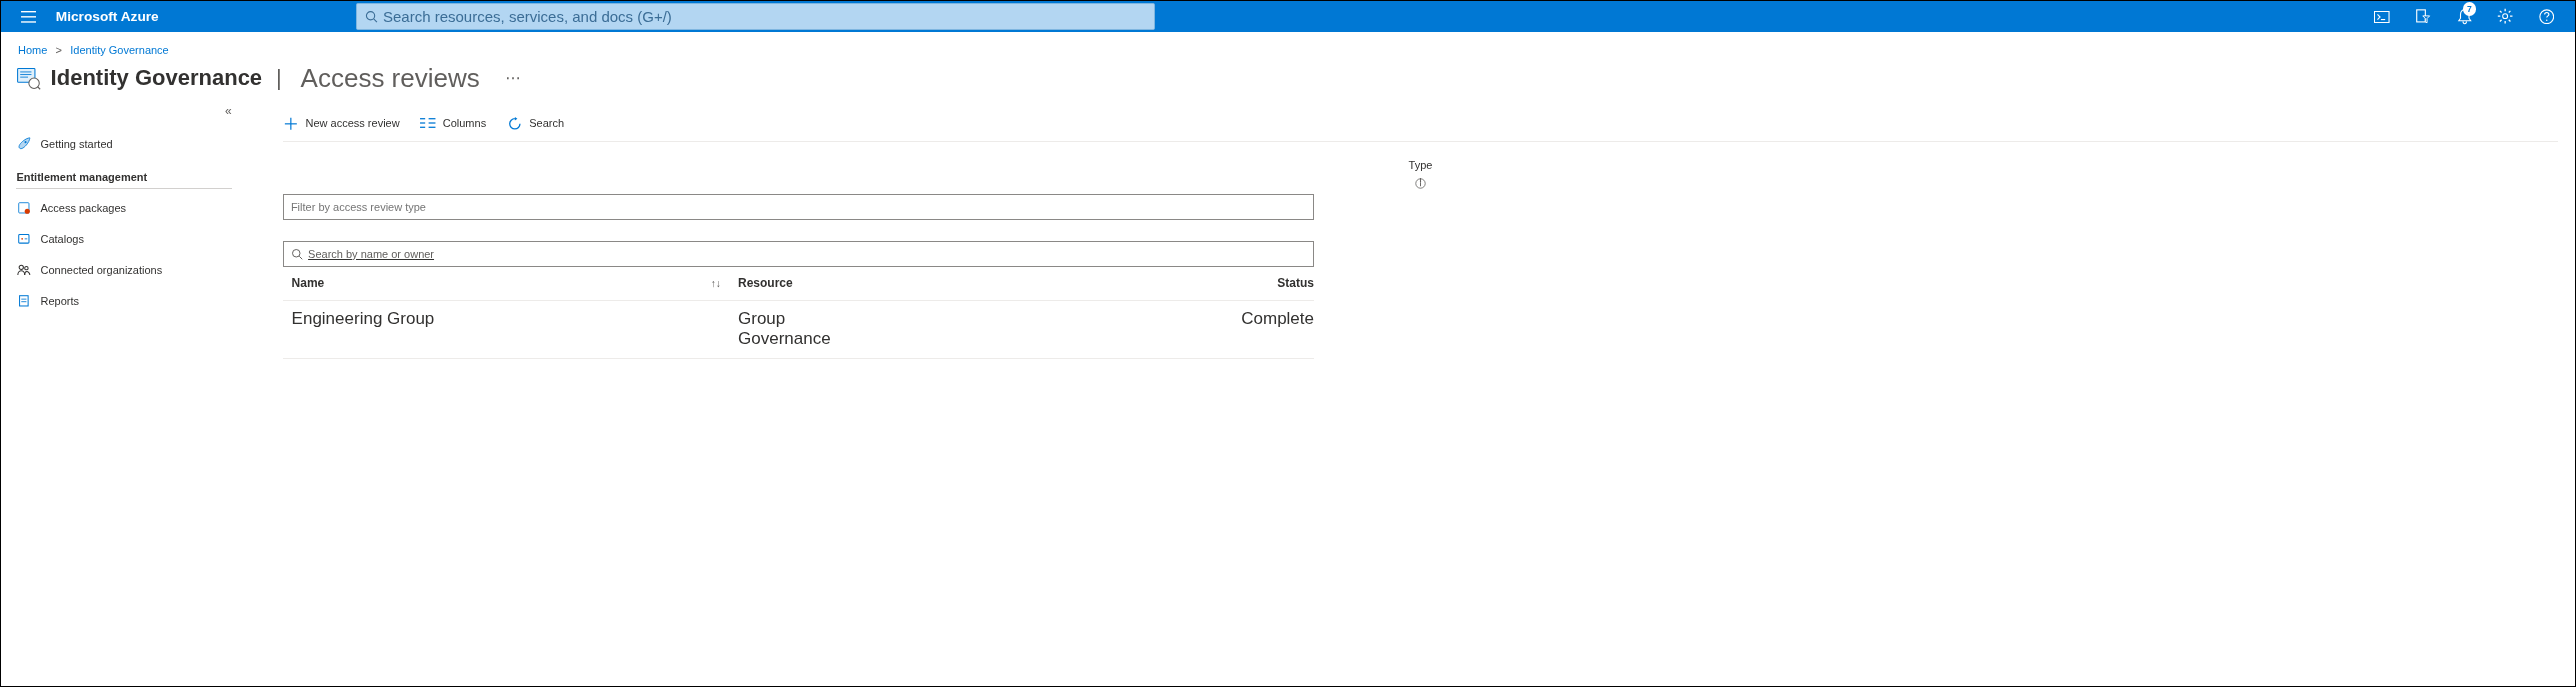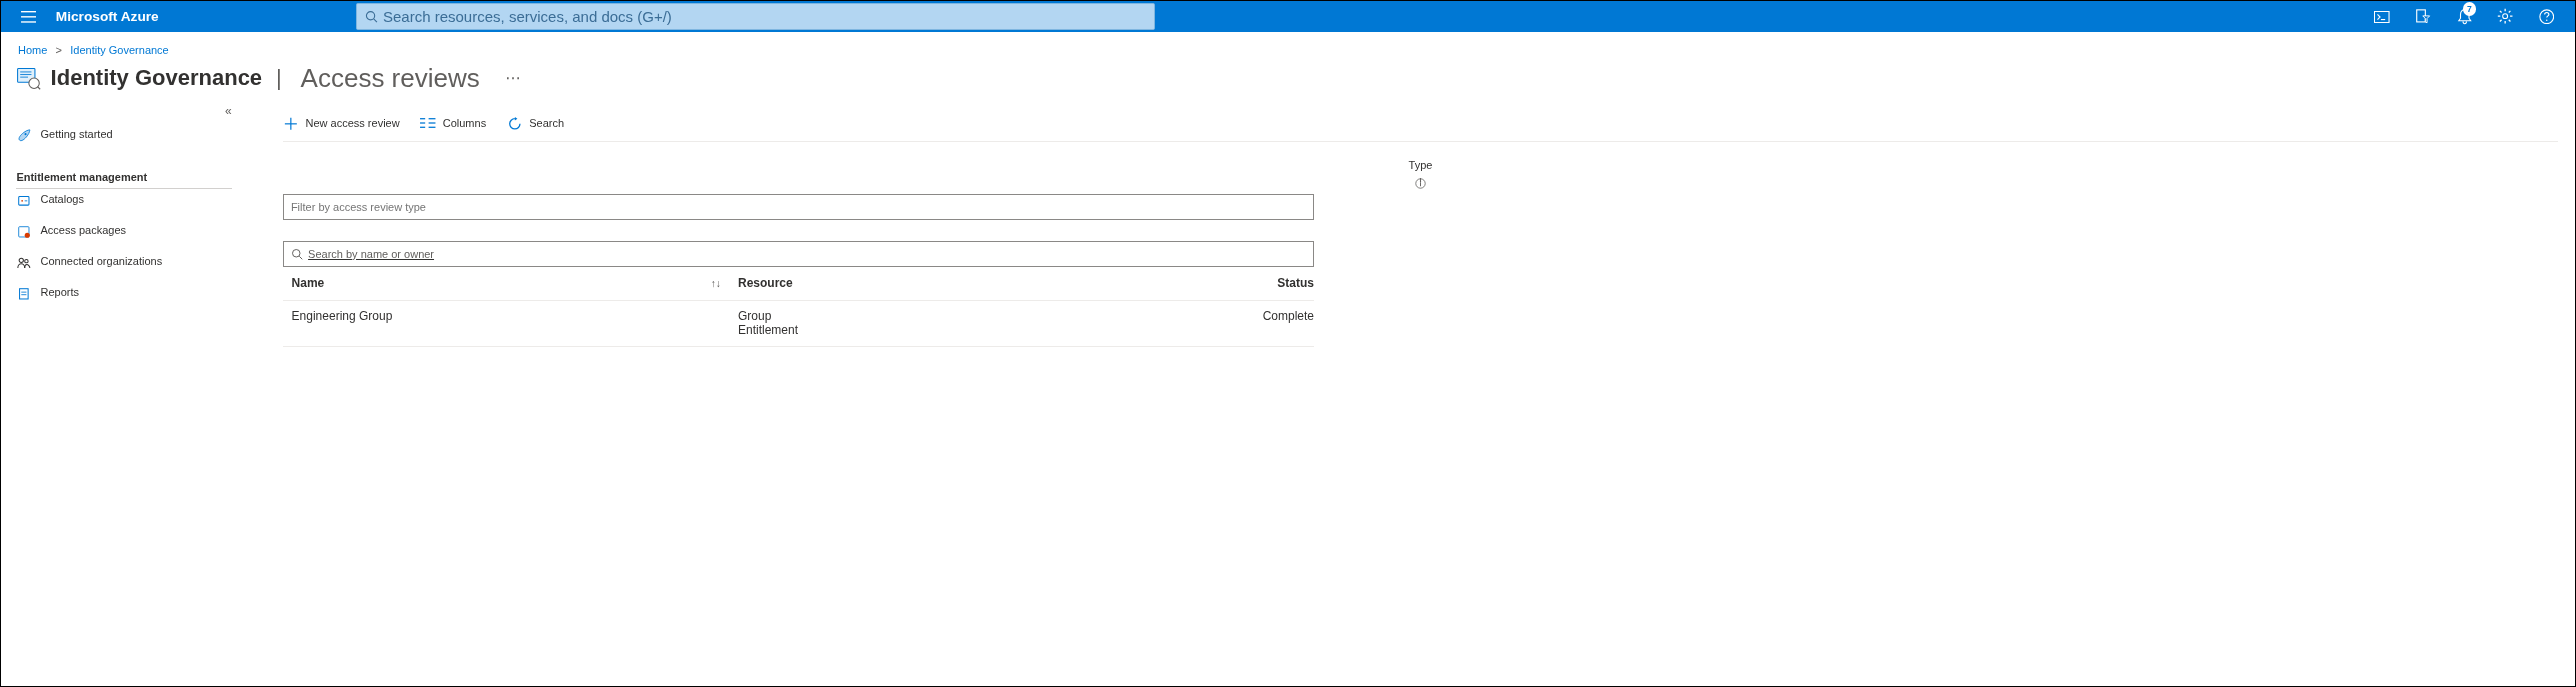--- a/index.html
+++ b/index.html
@@ -168,21 +168,21 @@
     .sidebar-collapse {
       position: absolute;
       top: 0;
       right: 10.3px;
       color: #605e5c;
       cursor: pointer;
       font-size: 12px;
     }
     .sidebar-item {
       display: flex;
-      align-items: flex-start;
+      align-items: center;
       height: 31px;
       cursor: pointer;
       gap: 8.6px;
       padding-left: 3.4px;
     }
     .sidebar-icon {
       width: 15.5px;
       height: 15.5px;
       display: flex;
       align-items: center;
@@ -285,21 +285,21 @@
     }
     .col-name { flex: 0 0 455px; padding-left: 8.6px; display:flex; align-items:center; gap:5.2px;}
     .col-resource { flex: 0 0 378px; }
     .col-status { flex: 1; text-align: right; }
     .trow {
       display: flex;
       min-height: 38px;
       align-items: flex-start;
       padding: 8.6px 0;
       border-bottom: 0.9px solid #edebe9;
-      font-size: 12px;
+      font-size: 17px;
     }
     .trow .col-name { padding-left: 8.6px; }
     .resource-sub { color: #323130; }
     .sort-icon { color: #605e5c; margin-left: auto; margin-right: 17px; font-size: 10.3px;}
   </style>
 </head>
 <body>
 
 <div class="topbar">
   <div class="hamburger">
@@ -392,36 +392,36 @@
           </svg>
       </span>
       <span class="sidebar-label">Getting started</span>
     </div>
 
     <div class="sidebar-section">Entitlement management</div>
 
     <div class="sidebar-item">
       <span class="sidebar-icon">
         <svg width="13.7" height="13.7" viewBox="0 0 16 16">
+            <rect x="2" y="2" width="12" height="12" rx="1" fill="#fff" stroke="#0078d4" stroke-width="1"></rect>
+            <circle cx="12" cy="12" r="3" fill="#d83b01"></circle>
+          </svg>
+      </span>
+      <span class="sidebar-label">Access packages</span>
+    </div>
+
+    <div class="sidebar-item">
+      <span class="sidebar-icon">
+        <svg width="13.7" height="13.7" viewBox="0 0 16 16">
             <rect x="2" y="3" width="12" height="10" rx="1" fill="none" stroke="#0078d4" stroke-width="1.2"></rect>
             <circle cx="6" cy="8" r="1" fill="#d83b01"></circle>
             <line x1="9" y1="8" x2="12" y2="8" stroke="#0078d4" stroke-width="1"></line>
           </svg>
       </span>
       <span class="sidebar-label">Catalogs</span>
-    </div>
-
-    <div class="sidebar-item">
-      <span class="sidebar-icon">
-        <svg width="13.7" height="13.7" viewBox="0 0 16 16">
-            <rect x="2" y="2" width="12" height="12" rx="1" fill="#fff" stroke="#0078d4" stroke-width="1"></rect>
-            <circle cx="12" cy="12" r="3" fill="#d83b01"></circle>
-          </svg>
-      </span>
-      <span class="sidebar-label">Access packages</span>
     </div>
 
     <div class="sidebar-item">
       <span class="sidebar-icon">
         <svg width="13.7" height="13.7" viewBox="0 0 16 16">
             <circle cx="5" cy="5" r="2.5" fill="none" stroke="#323130" stroke-width="1.2"></circle>
             <circle cx="11" cy="6" r="2" fill="none" stroke="#323130" stroke-width="1.2"></circle>
             <path d="M1 14 C1 11 3 9 5 9 C7 9 9 11 9 14" fill="none" stroke="#323130" stroke-width="1.2"></path>
             <path d="M9 14 C9 12 10 10 11.5 10 C13 10 15 12 15 14" fill="none" stroke="#323130" stroke-width="1.2"></path>
           </svg>
@@ -506,20 +506,20 @@
           <span>Name</span>
           <span class="sort-icon">↑↓</span>
         </div>
         <div class="col-resource">Resource</div>
         <div class="col-status">Status</div>
       </div>
       <div class="trow">
         <div class="col-name">Engineering Group</div>
         <div class="col-resource">
           <div>Group</div>
-          <div class="resource-sub">Entitlement</div>
+          <div class="resource-sub">Governance</div>
         </div>
         <div class="col-status">Complete</div>
       </div>
     </div>
   </div>
 </div>
 
 
 </body></html>

